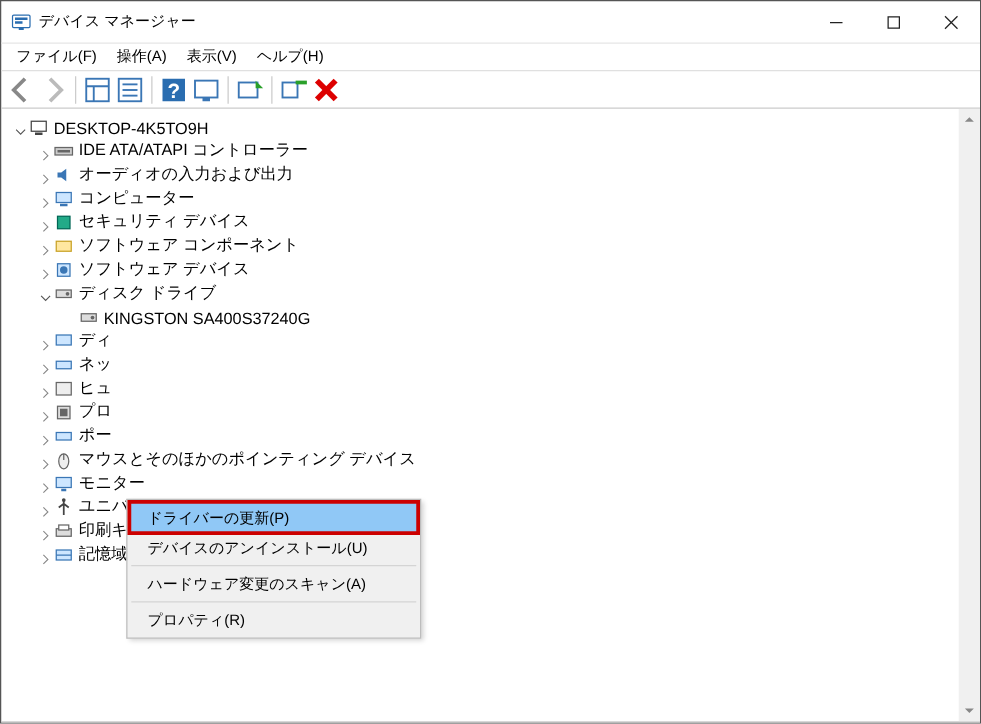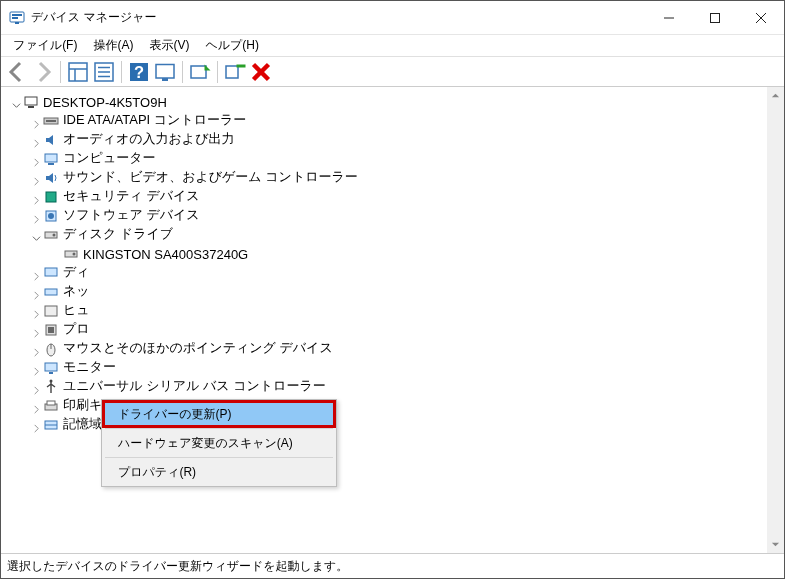--- a/index.html
+++ b/index.html
@@ -219,38 +219,37 @@
       <span>コンピューター</span>
     </div>
     <div class="node" style="padding-left:26px">
       <span class="twisty">
           <svg viewBox="0 0 10 10">
             <path d="M3 1 L7 5 L3 9" fill="none" stroke="#888"></path>
           </svg>
         </span>
       <span class="dev-icon">
           <svg viewBox="0 0 16 16">
-            <path d="M3 6 H6 L10 3 V13 L6 10 H3 Z" fill="#3a76b5"></path>
-            <path d="M12 5 Q14 8 12 11" fill="none" stroke="#3a76b5"></path>
-          </svg>
-        </span>
-      <span>サウンド、ビデオ、およびゲーム コントローラー</span>
-    </div>
-    <div class="node" style="padding-left:26px">
-      <span class="twisty">
-          <svg viewBox="0 0 10 10">
-            <path d="M3 1 L7 5 L3 9" fill="none" stroke="#888"></path>
-          </svg>
-        </span>
-      <span class="dev-icon">
-          <svg viewBox="0 0 16 16">
             <rect x="3" y="3" width="10" height="10" fill="#2a8" stroke="#065"></rect>
           </svg>
         </span>
       <span>セキュリティ デバイス</span>
+    </div>
+    <div class="node" style="padding-left:26px">
+      <span class="twisty">
+          <svg viewBox="0 0 10 10">
+            <path d="M3 1 L7 5 L3 9" fill="none" stroke="#888"></path>
+          </svg>
+        </span>
+      <span class="dev-icon">
+          <svg viewBox="0 0 16 16">
+            <rect x="2" y="4" width="12" height="8" fill="#ffe7a0" stroke="#c9a227"></rect>
+          </svg>
+        </span>
+      <span>ソフトウェア コンポーネント</span>
     </div>
     <div class="node" style="padding-left:26px">
       <span class="twisty">
           <svg viewBox="0 0 10 10">
             <path d="M3 1 L7 5 L3 9" fill="none" stroke="#888"></path>
           </svg>
         </span>
       <span class="dev-icon">
           <svg viewBox="0 0 16 16">
             <rect x="3" y="3" width="10" height="10" fill="#cde6ff" stroke="#3a76b5"></rect>
@@ -338,20 +337,33 @@
       <span>プロ</span>
     </div>
     <div class="node" style="padding-left:26px">
       <span class="twisty">
           <svg viewBox="0 0 10 10">
             <path d="M3 1 L7 5 L3 9" fill="none" stroke="#888"></path>
           </svg>
         </span>
       <span class="dev-icon">
           <svg viewBox="0 0 16 16">
+            <rect x="2" y="5" width="12" height="6" fill="#cde6ff" stroke="#3a76b5"></rect>
+          </svg>
+        </span>
+      <span>ポー</span>
+    </div>
+    <div class="node" style="padding-left:26px">
+      <span class="twisty">
+          <svg viewBox="0 0 10 10">
+            <path d="M3 1 L7 5 L3 9" fill="none" stroke="#888"></path>
+          </svg>
+        </span>
+      <span class="dev-icon">
+          <svg viewBox="0 0 16 16">
             <ellipse cx="8" cy="9" rx="4" ry="6" fill="#eee" stroke="#666"></ellipse>
             <line x1="8" y1="3" x2="8" y2="8" stroke="#666"></line>
           </svg>
         </span>
       <span>マウスとそのほかのポインティング デバイス</span>
     </div>
     <div class="node" style="padding-left:26px">
       <span class="twisty">
           <svg viewBox="0 0 10 10">
             <path d="M3 1 L7 5 L3 9" fill="none" stroke="#888"></path>
@@ -403,37 +415,35 @@
           <svg viewBox="0 0 16 16">
             <rect x="2" y="4" width="12" height="8" fill="#cde6ff" stroke="#3a76b5"></rect>
             <line x1="2" y1="8" x2="14" y2="8" stroke="#3a76b5"></line>
           </svg>
         </span>
       <span>記憶域コントローラー</span>
     </div>
 
     <div class="context-menu">
       <div class="cm-item highlight">ドライバーの更新(P)</div>
+      <div class="cm-item">デバイスのアンインストール(U)</div>
       <div class="cm-sep"></div>
       <div class="cm-item">ハードウェア変更のスキャン(A)</div>
       <div class="cm-sep"></div>
       <div class="cm-item">プロパティ(R)</div>
     </div>
 
     <div class="scroll-track">
       <div class="scroll-arrow" style="position:absolute;top:0">
           <svg viewBox="0 0 10 10">
             <path d="M1 7 L5 3 L9 7 Z"></path>
           </svg>
         </div>
       <div class="scroll-arrow" style="position:absolute;bottom:0">
           <svg viewBox="0 0 10 10">
             <path d="M1 3 L5 7 L9 3 Z"></path>
           </svg>
         </div>
     </div>
   </div>
 
-  <div class="statusbar">
-    <span>選択したデバイスのドライバー更新ウィザードを起動します。</span>
-  </div>
 
 </div>
 
 </body></html>

